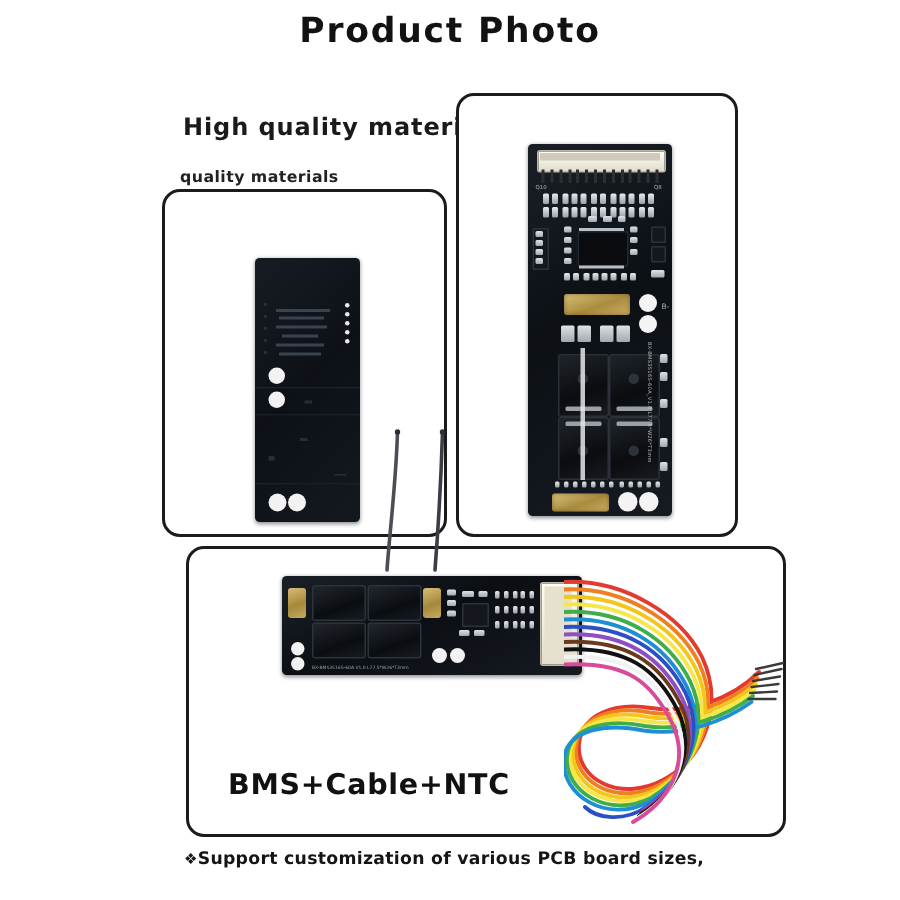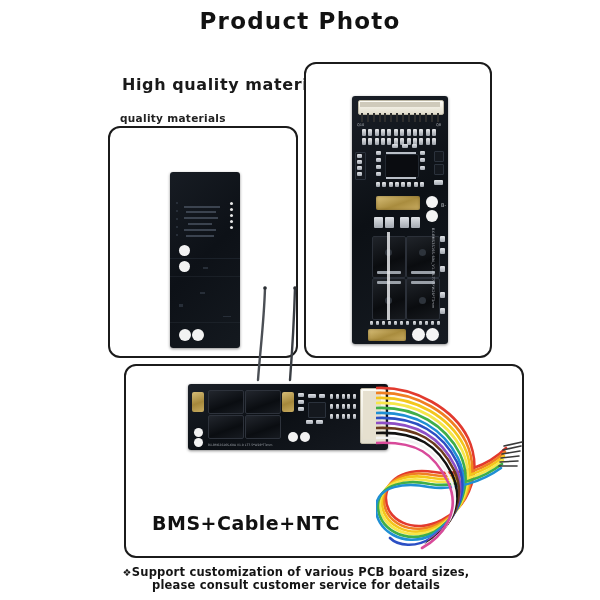--- a/index.html
+++ b/index.html
@@ -413,16 +413,15 @@
 
   <svg class="ntcwire" style="left:250px;top:282px;width:60px;height:100px;" width="60" height="100" xmlns="http://www.w3.org/2000/svg">
     <path d="M8,98 C10,70 14,40 15,6" stroke="#4b4f55" stroke-width="2.4" fill="none" stroke-linecap="round"></path>
     <path d="M40,98 C42,72 44,40 45,6" stroke="#3a3e44" stroke-width="2.4" fill="none" stroke-linecap="round"></path>
     <circle cx="15" cy="6" r="1.8" fill="#2b2f34"></circle>
     <circle cx="45" cy="6" r="1.8" fill="#2b2f34"></circle>
   </svg>
 
   <div class="caption">
     <span class="capline"><span class="bullet">❖</span><span>Support customization of various PCB board sizes,</span></span>
-    <span class="capline">please consult customer service for details</span>
   </div>
 
 </div>
 
 </body></html>

